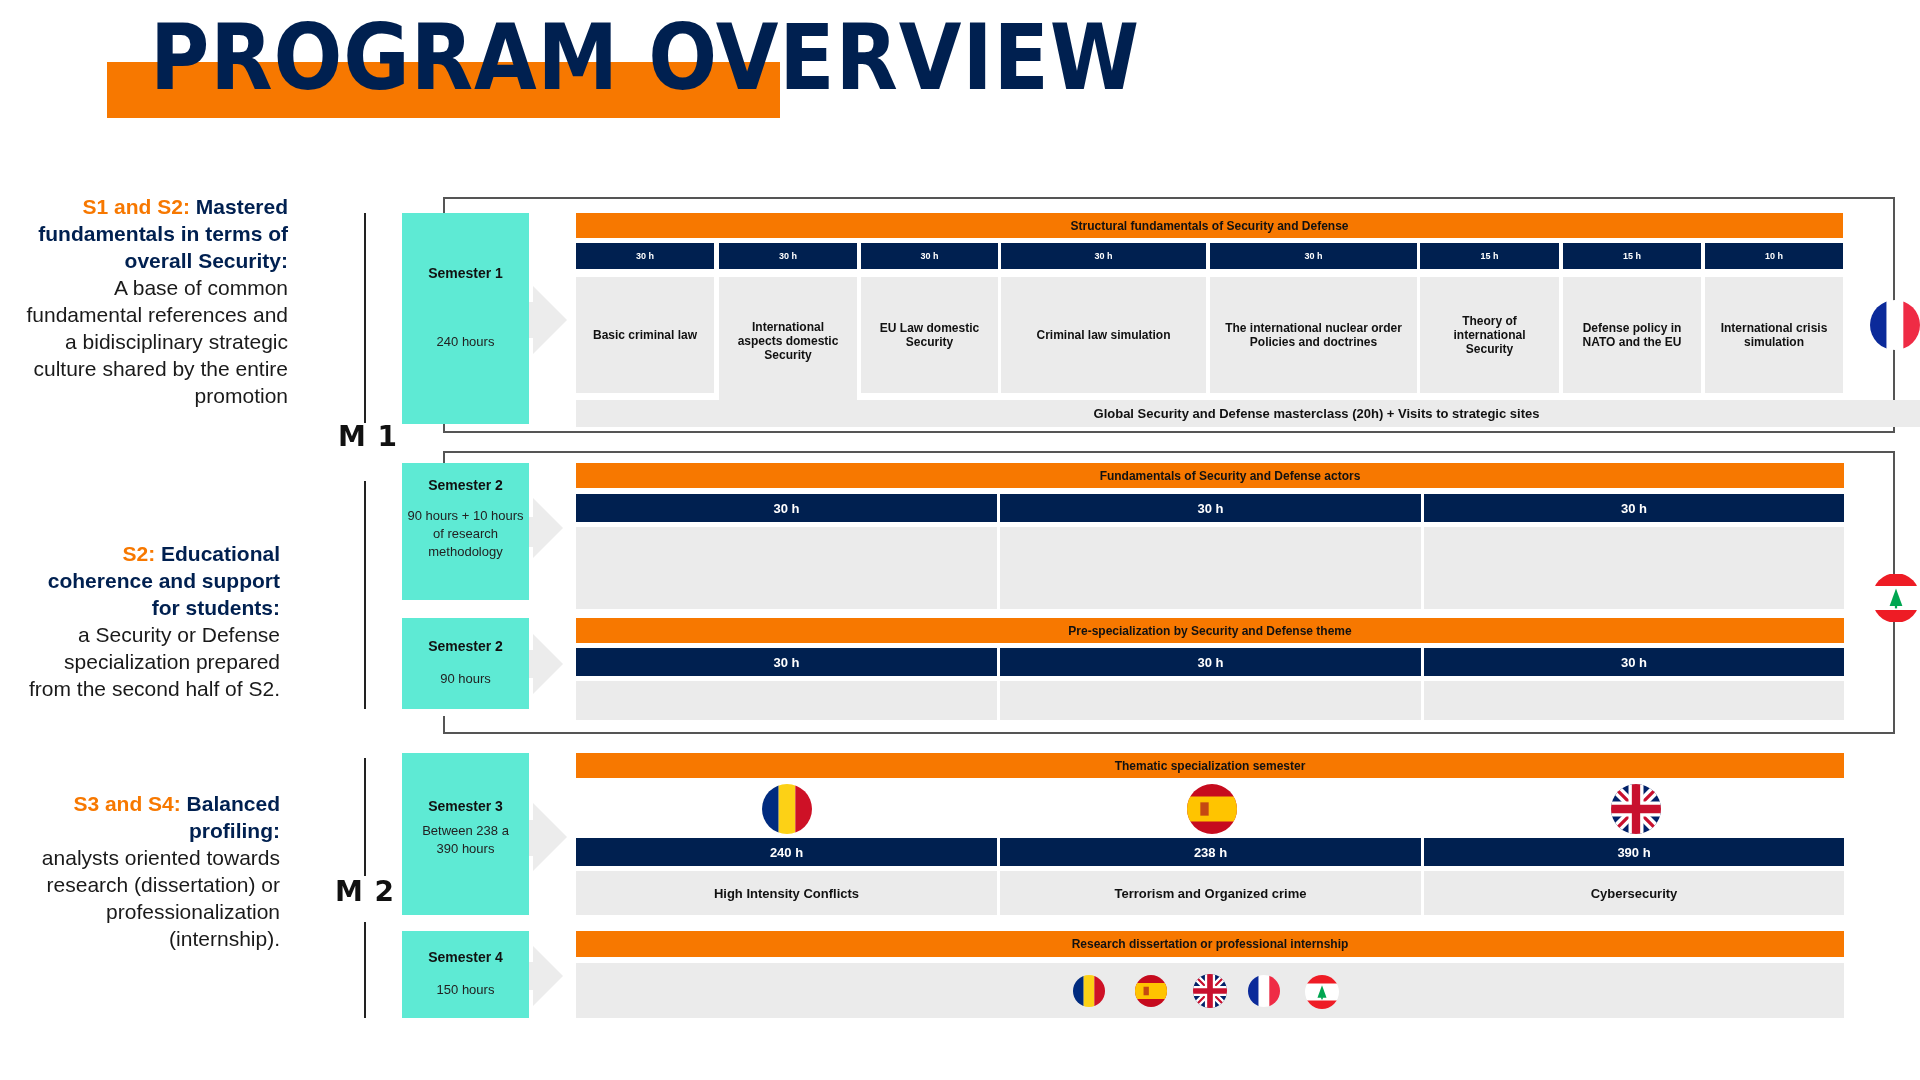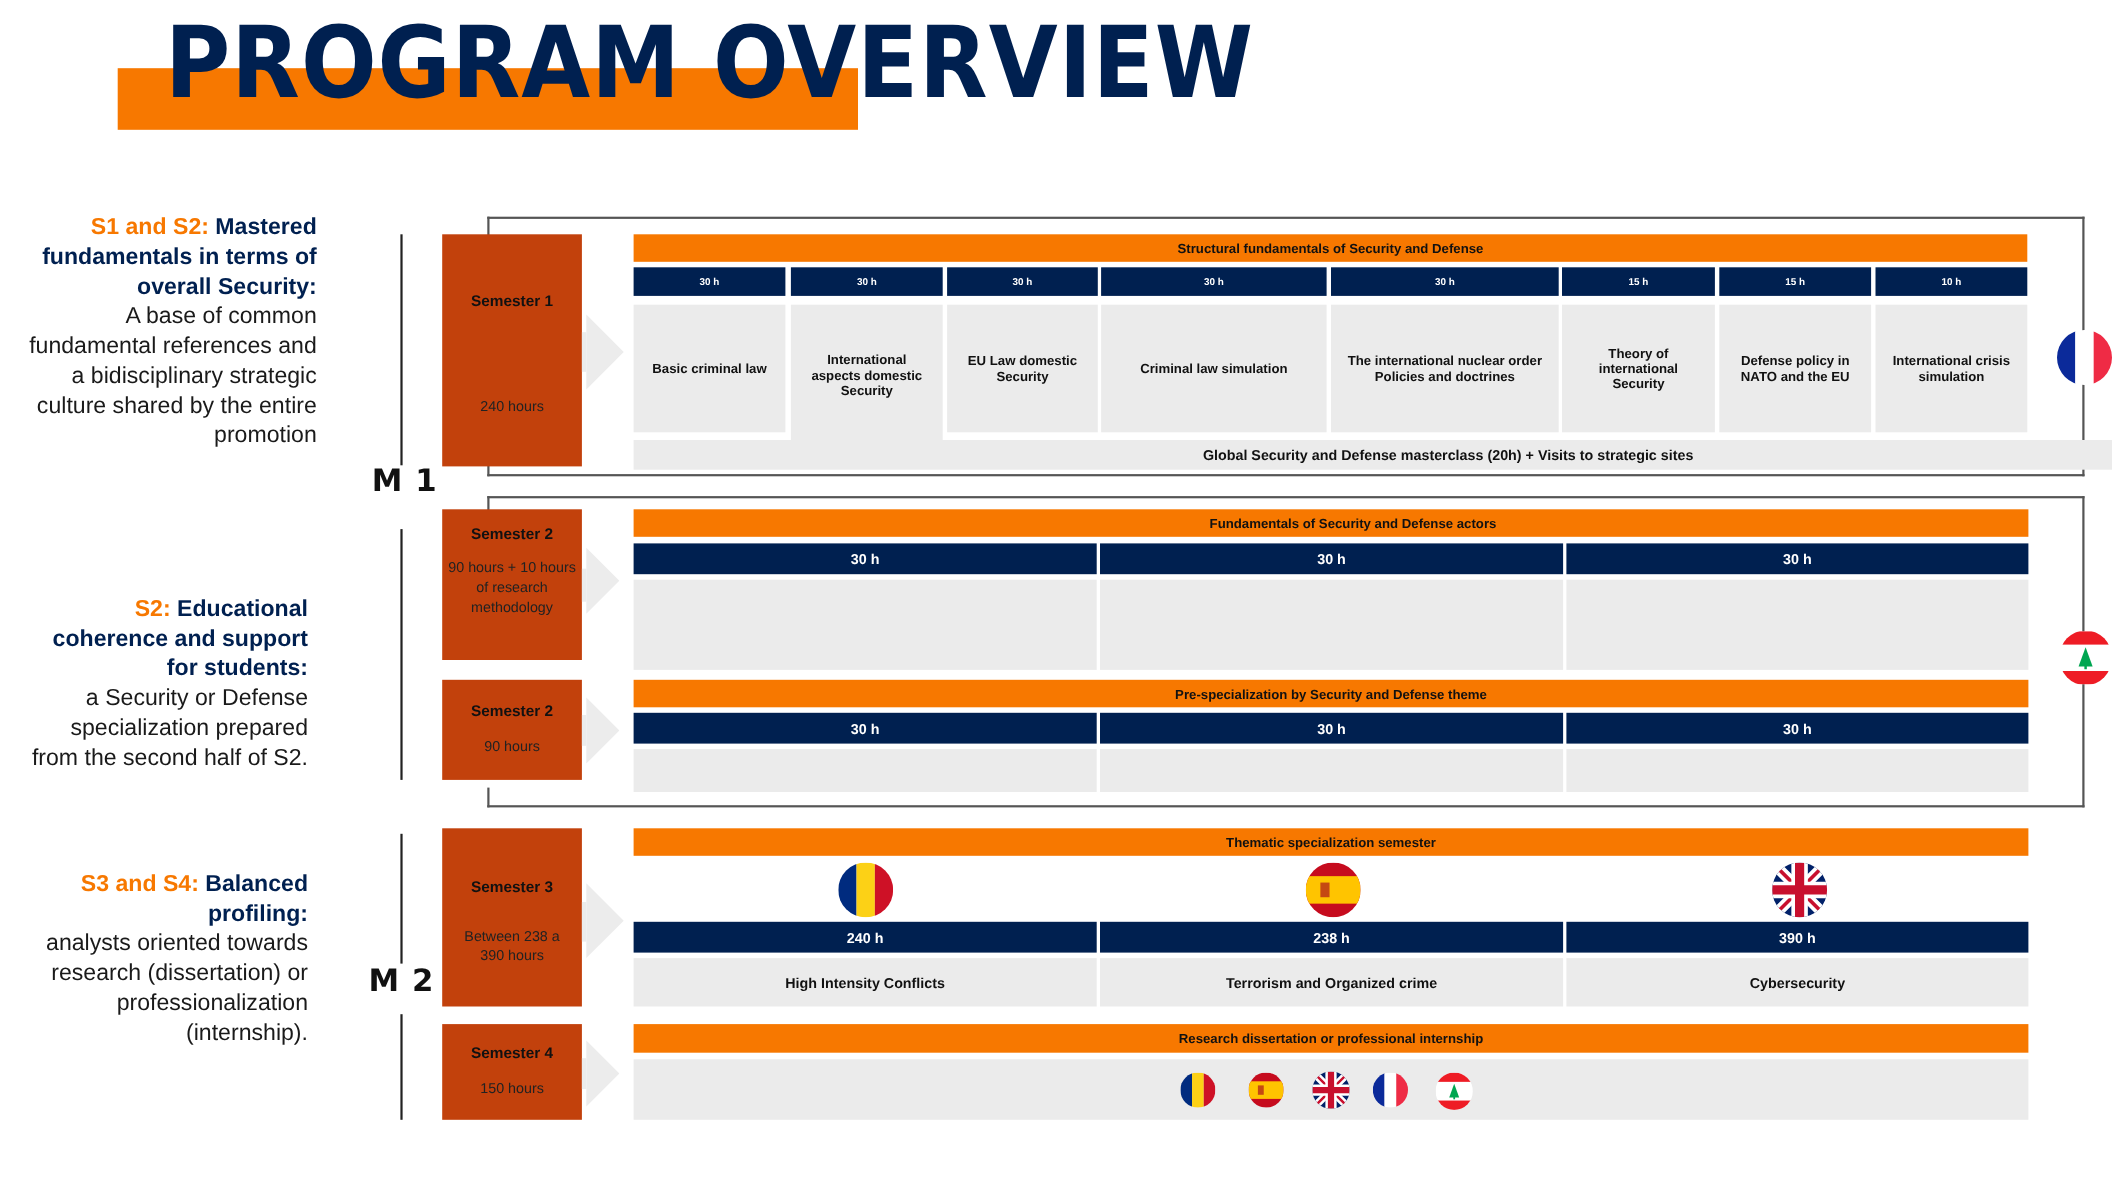--- a/index.html
+++ b/index.html
@@ -18,21 +18,21 @@
   .desc .bd { color: #002050; font-weight: bold; }
   .desc .tx { color: #1a1a1a; font-weight: normal; }
 
   .vline { position: absolute; width: 2px; background: #222; }
   .mlabel { position: absolute; font-family: "DejaVu Sans", sans-serif; font-weight: bold; font-size: 28px; color: #111; letter-spacing: 1px; }
 
   .outline { position: absolute; border: 2px solid #555; border-left: none; }
   .outline::before { content: ""; position: absolute; left: 0; top: -2px; width: 2px; height: 18px; background: #555; }
   .outline::after { content: ""; position: absolute; left: 0; bottom: -2px; width: 2px; height: 18px; background: #555; }
 
-  .sem { position: absolute; background: #c2410c; text-align: center; font-family: "Liberation Sans", sans-serif; }
+  .sem { position: absolute; background: #5eead4; text-align: center; font-family: "Liberation Sans", sans-serif; }
   .sem .sem-title { font-weight: bold; font-size: 14px; color: #111; display: block; }
   .sem .sem-hours { font-size: 13px; color: #222; display: block; line-height: 18px; }
   .arrow { position: absolute; width: 0; height: 0; border-top: 34px solid transparent; border-bottom: 34px solid transparent; border-left: 34px solid #ECECEC; }
   .arrow-stem { position: absolute; background: #ECECEC; }
 
   .orange { position: absolute; background: #F77800; color: #111; font-family: "Liberation Sans", sans-serif; font-weight: bold; font-size: 12px; display: flex; align-items: center; justify-content: center; }
   .navy { position: absolute; background: #002050; color: #fff; font-family: "Liberation Sans", sans-serif; font-weight: bold; display: flex; align-items: center; justify-content: center; }
   .grey { position: absolute; background: #EBEBEB; color: #111; font-family: "Liberation Sans", sans-serif; font-weight: bold; display: flex; align-items: center; justify-content: center; text-align: center; }
 
   .flag { position: absolute; border-radius: 50%; overflow: hidden; }
@@ -64,21 +64,21 @@
 <div class="vline" style="left:364px; top:481px; height:228px;"></div>
 
 <div class="vline" style="left:364px; top:758px; height:118px;"></div>
 <div class="mlabel" style="left:335px; top:875px;">M 2</div>
 <div class="vline" style="left:364px; top:922px; height:96px;"></div>
 
 <div class="outline" style="left:443px; top:197px; width:1452px; height:236px;"></div>
 
 <div class="sem" style="left:402px; top:213px; width:127px; height:211px;">
   <span class="sem-title" style="margin-top:52px;">Semester 1</span>
-  <span class="sem-hours" style="margin-top:80px;">240 hours</span>
+  <span class="sem-hours" style="margin-top:52px;">240 hours</span>
 </div>
 <div class="arrow-stem" style="left:529px; top:302px; width:4px; height:36px;"></div>
 <div class="arrow" style="left:533px; top:286px;"></div>
 
 <div class="orange" style="left:576px; top:213px; width:1267px; height:25px;">Structural fundamentals of Security and Defense</div>
 
 <div class="navy" style="left:576px; top:243px; width:138px; height:26px; font-size:9px;">30 h</div>
 <div class="navy" style="left:719px; top:243px; width:138px; height:26px; font-size:9px;">30 h</div>
 <div class="navy" style="left:861px; top:243px; width:137px; height:26px; font-size:9px;">30 h</div>
 <div class="navy" style="left:1001px; top:243px; width:205px; height:26px; font-size:9px;">30 h</div>
@@ -143,21 +143,21 @@
       <rect width="30" height="30" fill="#ffffff"></rect>
       <rect y="0" width="30" height="7.5" fill="#EE1C25"></rect>
       <rect y="22.5" width="30" height="7.5" fill="#EE1C25"></rect>
       <polygon points="15,9 11,20 19,20" fill="#00A651"></polygon>
       <rect x="14.3" y="19" width="1.4" height="2.5" fill="#00A651"></rect>
     </svg>
 </div>
 
 <div class="sem" style="left:402px; top:753px; width:127px; height:162px;">
   <span class="sem-title" style="margin-top:45px;">Semester 3</span>
-  <span class="sem-hours" style="margin-top:28px; padding:0 10px;">Between 238 a 390 hours</span>
+  <span class="sem-hours" style="margin-top:8px; padding:0 10px;">Between 238 a 390 hours</span>
 </div>
 <div class="arrow-stem" style="left:529px; top:820px; width:4px; height:36px;"></div>
 <div class="arrow" style="left:533px; top:803px;"></div>
 
 <div class="orange" style="left:576px; top:753px; width:1268px; height:25px;">Thematic specialization semester</div>
 
 <div class="flag" style="left:762px; top:784px; width:50px; height:50px;">
   <svg viewBox="0 0 30 30">
       <rect x="0" width="10" height="30" fill="#002B7F"></rect>
       <rect x="10" width="10" height="30" fill="#FCD116"></rect>

